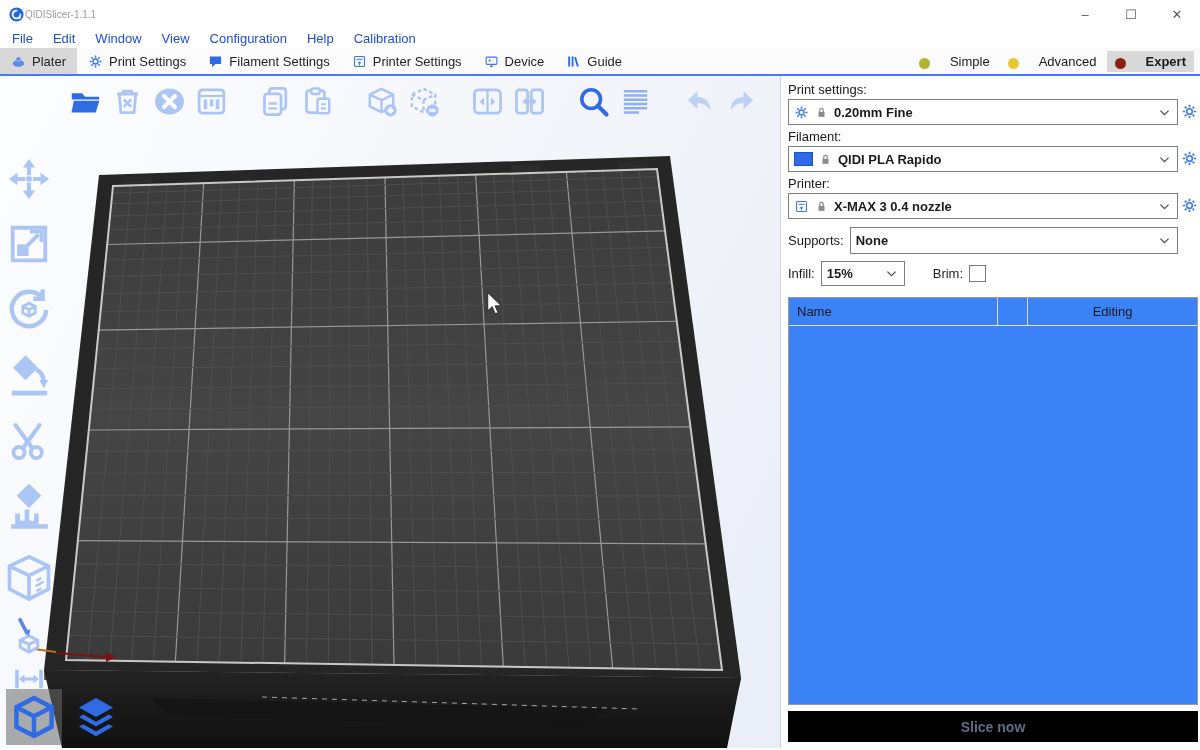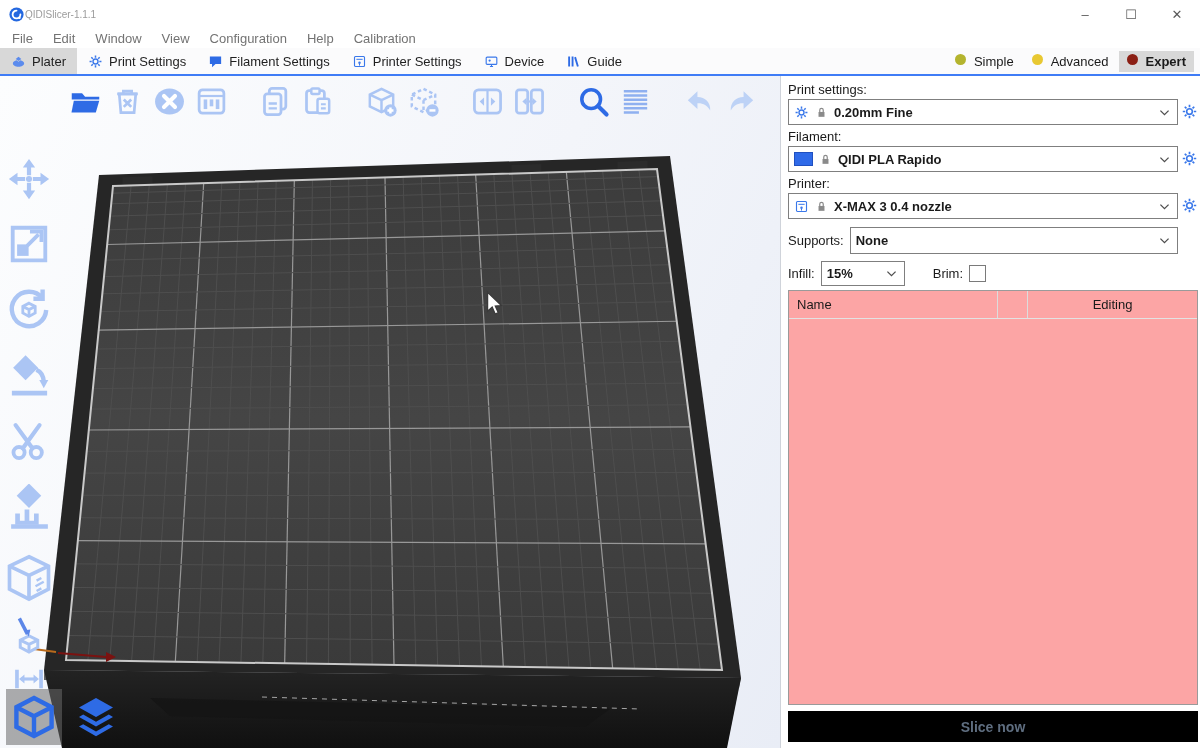--- a/index.html
+++ b/index.html
@@ -10,30 +10,30 @@
   
   .titlebar{height:28px;display:flex;align-items:center;padding-left:8px;background:#fff;}
   .app-logo{width:17px;height:17px;}
   .title-text{margin-left:0;font-size:10px;color:#9b9b9b;}
   .win-controls{margin-left:auto;display:flex;height:28px;}
   .win-btn{width:46px;height:28px;display:flex;align-items:center;justify-content:center;
            color:#5a5a5a;font-size:13px;background:transparent;border:none;font-family:inherit;}
 
   
   .menubar{height:20px;display:flex;align-items:center;padding-left:2px;background:#fff;}
-  .menu-item{padding:0 10px;color:#737373;cursor:default;}
+  .menu-item{padding:0 10px;color:#1d4ed8;cursor:default;}
 
   
   .tabbar{height:26px;display:flex;align-items:stretch;background:#fbfbfc;
           border-bottom:2px solid #3f7cf6;}
   .tab{display:flex;align-items:center;gap:6px;padding:0 11px;color:#1f1f1f;}
   .tab.active{background:#d8d8d8;}
   .tab svg{width:15px;height:15px;}
   .modes{margin-left:auto;display:flex;align-items:center;gap:2px;padding-right:6px;}
-  .mode{display:flex;align-items:flex-start;gap:8px;padding:3px 8px;}
+  .mode{display:flex;align-items:flex-end;gap:20px;padding:3px 8px;}
   .mode .dot{width:11px;height:11px;border-radius:50%;}
   .mode.active{background:#d8d8d8;font-weight:bold;}
 
   
   .main{display:flex;height:672px;}
   .viewport{position:relative;width:780px;height:672px;overflow:hidden;
             background:linear-gradient(115deg,#fcfdfe 0%,#f3f5fa 55%,#e9edf6 100%);}
   .scene{position:absolute;left:0;top:0;}
 
   
@@ -71,22 +71,22 @@
   .swatch{width:17px;height:12px;background:#2f6ae8;border:1px solid #2050c0;flex:none;}
   .gear-btn{width:17px;height:18px;background:none;border:none;padding:0;color:#3a78ea;flex:none;}
   .gear-btn svg{width:17px;height:17px;}
   .supports-row{display:flex;align-items:center;gap:6px;margin-top:8px;padding-right:20px;}
   .supports-row .combo{height:25px;}
   .infill-row{display:flex;align-items:center;gap:6px;margin-top:7px;}
   .combo.small{flex:none;width:72px;height:23px;}
   .brim-label{margin-left:22px;}
   .checkbox{width:15px;height:15px;border:1px solid #7a7a7a;background:#fff;}
 
-  .objects-table{margin-top:4px;border:1px solid #9a9a9a;flex:1;display:flex;flex-direction:column;
-                 background:#fca5a5;}
+  .objects-table{margin-top:11px;border:1px solid #9a9a9a;flex:1;display:flex;flex-direction:column;
+                 background:#3b82f6;}
   .table-header{display:flex;align-items:stretch;height:27px;border-bottom:1px solid #e2e2e2;}
   .th{display:flex;align-items:center;}
   .th-name{width:200px;padding-left:8px;}
   .th-gap{width:29px;border-left:1px solid #dcdcdc;border-right:1px solid #dcdcdc;}
   .th-editing{flex:1;justify-content:center;}
   .table-body{flex:1;}
 
   .slice-btn{height:31px;margin:6px 0 6px;background:#000000;border:none;
              color:#5f6e80;font-weight:bold;font-size:14px;font-family:inherit;}
 

